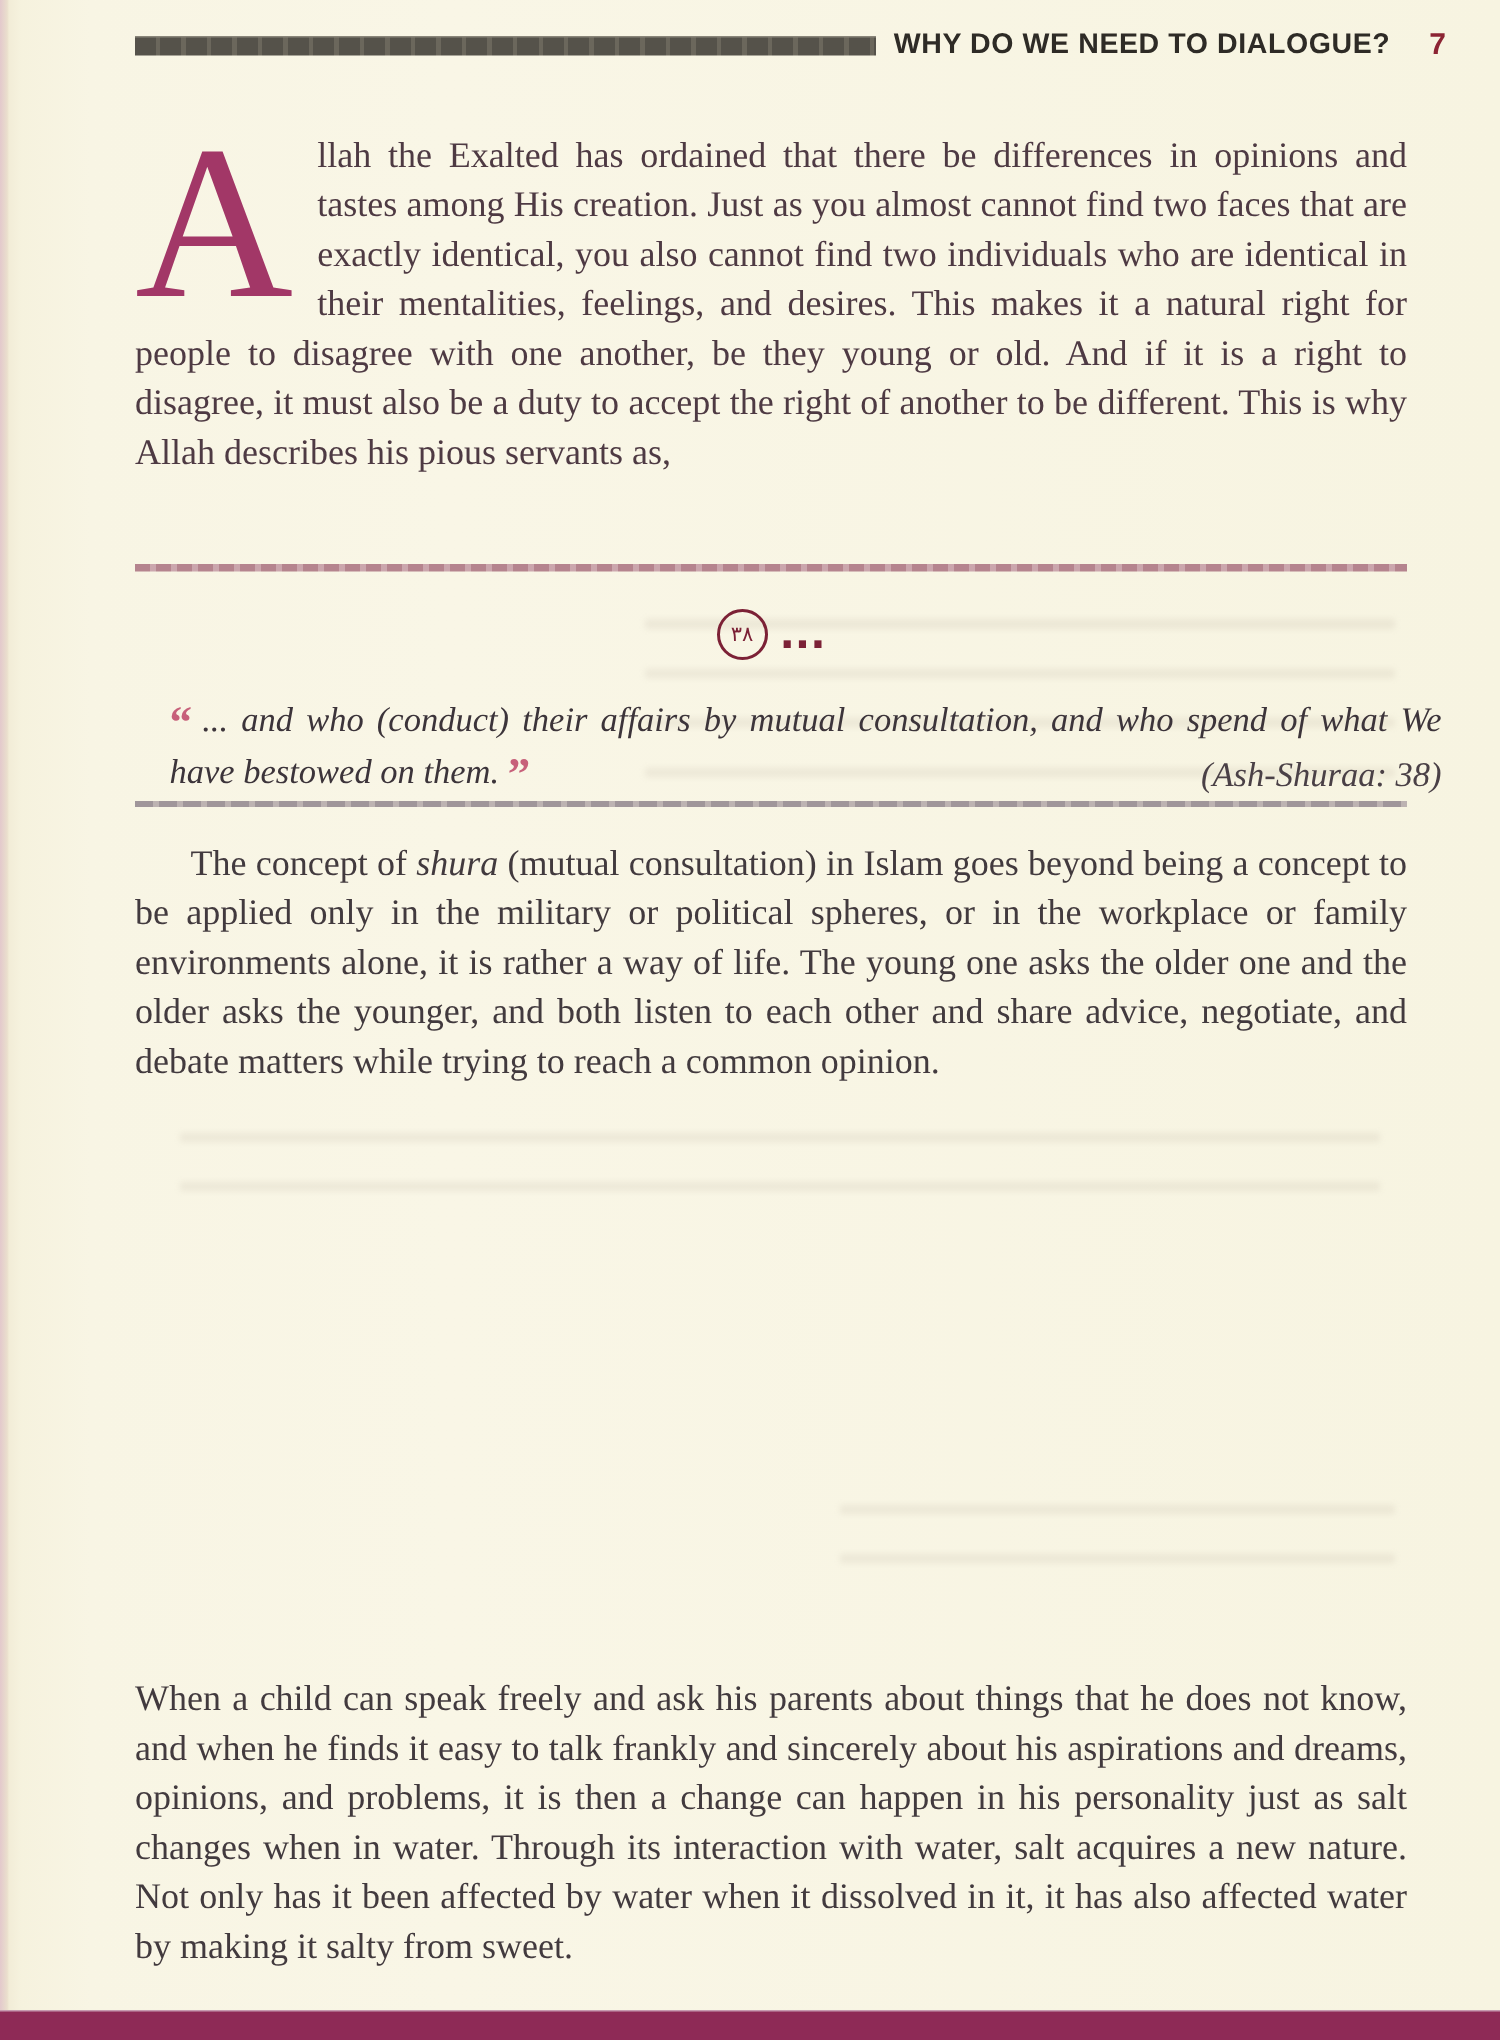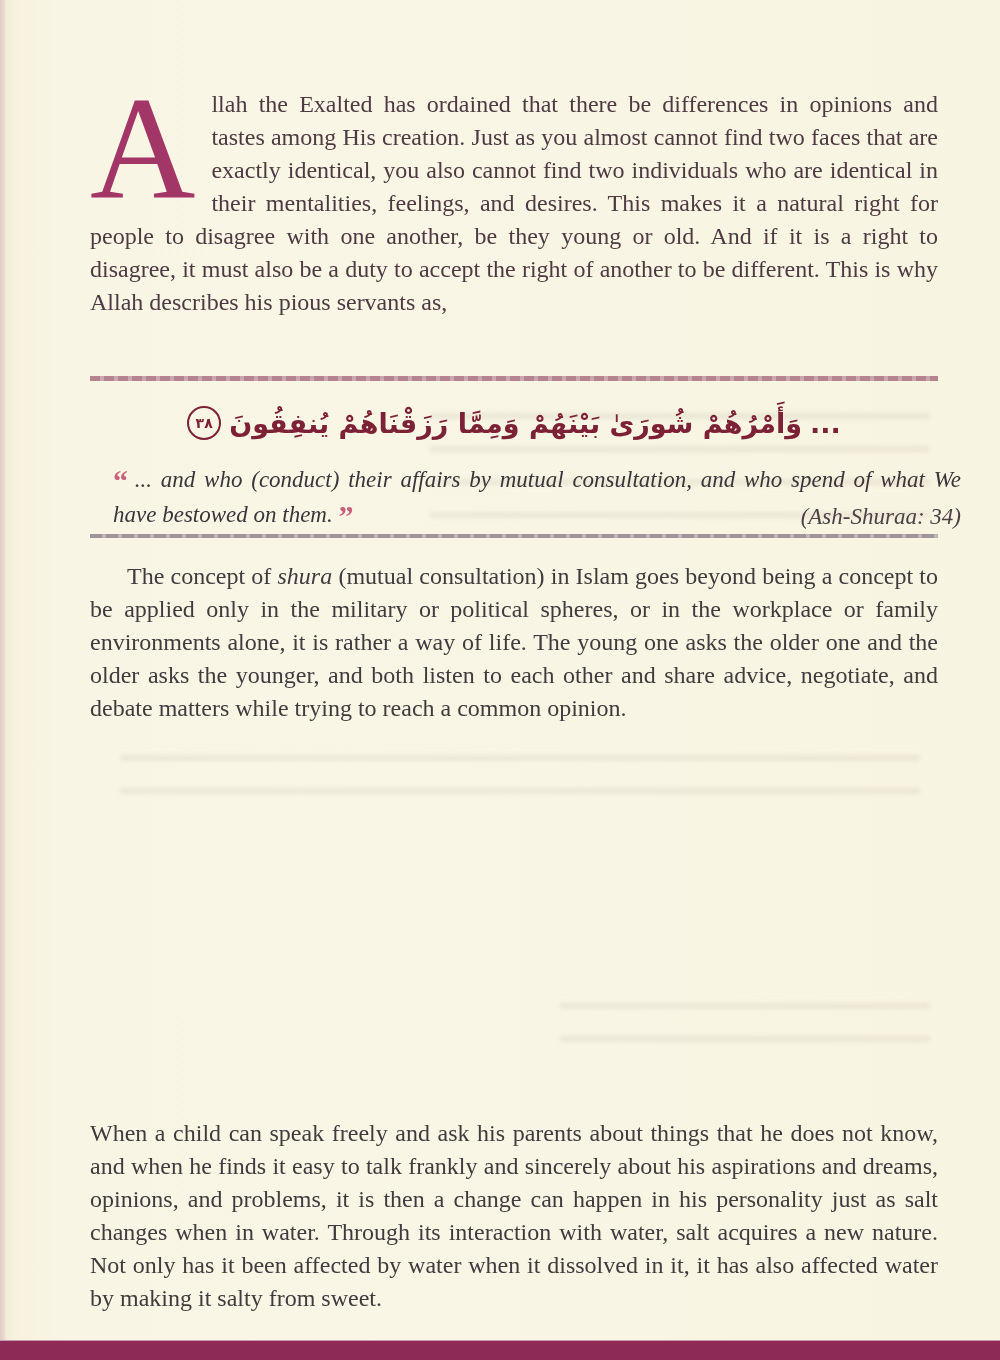--- a/index.html
+++ b/index.html
@@ -39,21 +39,21 @@
   .rule-2{top:534px;height:4px;
           background:repeating-linear-gradient(90deg,#a0969a 0 12px,#bdb3b2 12px 16px);}
 
   
   .verse{position:absolute;left:90px;width:848px;top:394px;height:58px;
          display:flex;justify-content:center;align-items:center;gap:8px;
          direction:rtl;font-family:"DejaVu Sans",sans-serif;
          font-size:27px;font-weight:bold;color:#7c2136;}
   .ayah-circle{display:inline-flex;align-items:center;justify-content:center;
          width:30px;height:30px;border:2px solid #7c2136;border-radius:50%;
-         font-size:14px;font-weight:bold;color:#7c2136;}
+         font-size:14px;font-weight:normal;color:#7c2136;}
 
   
   .quote{top:462px;font-style:italic;font-size:23px;line-height:35px;color:#3c343a;margin-left:23px;}
   .qmark{font-style:normal;font-weight:bold;color:#c7607a;font-size:30px;
          line-height:0;vertical-align:-4px;letter-spacing:-2px;}
   .quote-ref{position:absolute;right:0;bottom:-2px;font-style:italic;color:#4a4046;}
 
   .p-shura{top:560px;}
   .p-rightly{top:795px;}
   .p-child{top:925px;}
@@ -70,42 +70,46 @@
 
   
   .bottom-bar{position:absolute;left:0;right:0;bottom:0;height:19px;background:#8e2a56;
          box-shadow:0 -1px 0 #c79ab0;}
 </style>
 </head>
 <body>
 
 <div class="page">
 
+  <div class="header">
+    <div class="header-bar"></div>
+    <div class="header-title">WHY DO WE NEED TO DIALOGUE?</div>
+    <div class="page-number">7</div>
+  </div>
 
   <div class="ghost ghost-1"></div>
   <div class="ghost ghost-2"></div>
   <div class="ghost ghost-3"></div>
 
   <div class="block intro">
     <span class="dropcap">A</span><span>llah the Exalted has ordained that there be differences in opinions and tastes among His creation. Just as you almost cannot find two faces that are exactly identical, you also cannot find two individuals who are identical in their mentalities, feelings, and desires. This makes it a natural right for people to disagree with one another, be they young or old. And if it is a right to disagree, it must also be a duty to accept the right of another to be different. This is why Allah describes his pious servants as,</span>
   </div>
 
   <div class="rule rule-1"></div>
 
   <div class="verse">
     <span>...</span>
-      <span>وَأَمْرُهُمْ شُورَىٰ بَيْنَهُمْ وَمِمَّا رَزَقْنَاهُمْ يُنفِقُونَ</span>
     <span class="ayah-circle">
         <span>٣٨</span>
       </span>
   </div>
 
   <div class="block quote">
     <span class="qmark">“</span><span> ... and who (conduct) their affairs by mutual consultation, and who spend of what We have bestowed on them. </span><span class="qmark">”</span>
-    <span class="quote-ref">(Ash-Shuraa: 34)</span>
+    <span class="quote-ref">(Ash-Shuraa: 38)</span>
   </div>
 
   <div class="rule rule-2"></div>
 
   <div class="block indent p-shura">
     <span>The concept of </span><span class="italic">shura</span><span> (mutual consultation) in Islam goes beyond being a concept to be applied only in the military or political spheres, or in the workplace or family environments alone, it is rather a way of life. The young one asks the older one and the older asks the younger, and both listen to each other and share advice, negotiate, and debate matters while trying to reach a common opinion.</span>
   </div>
 
 
 

